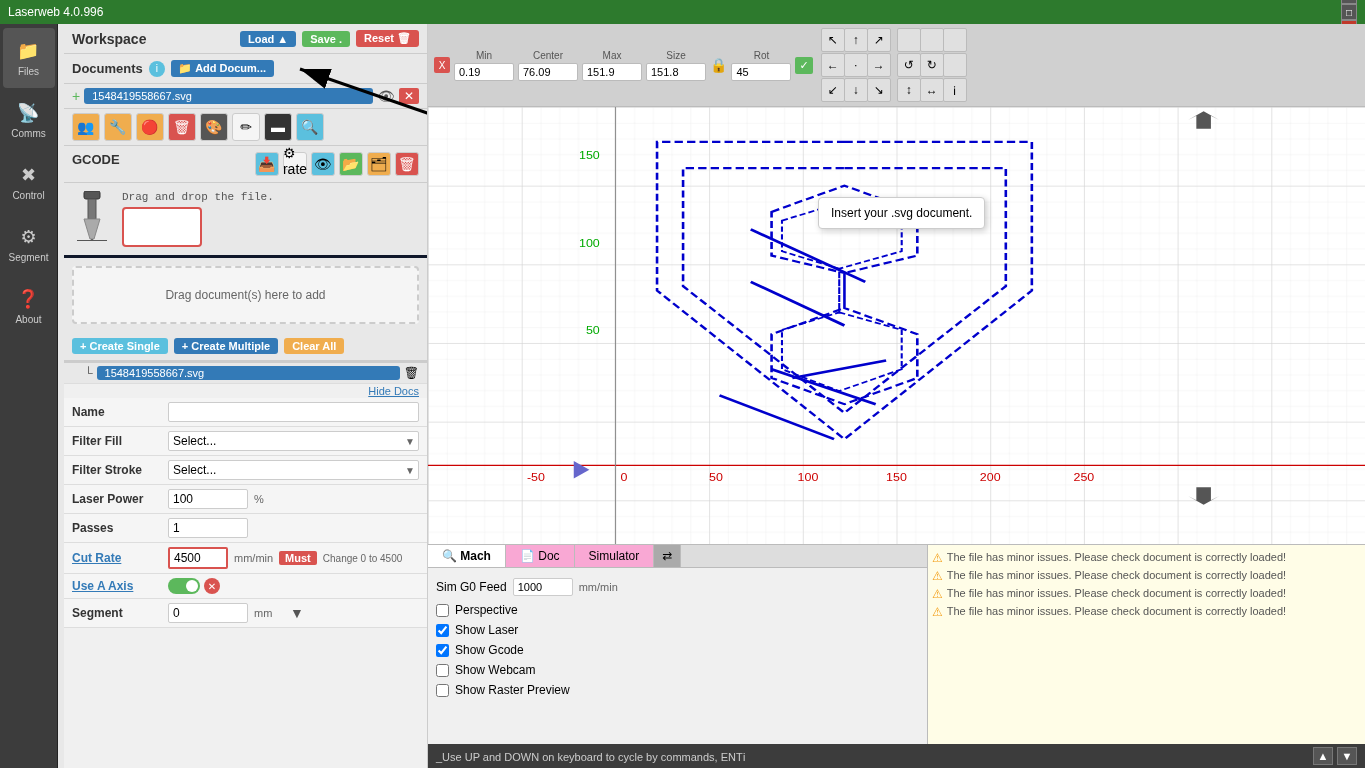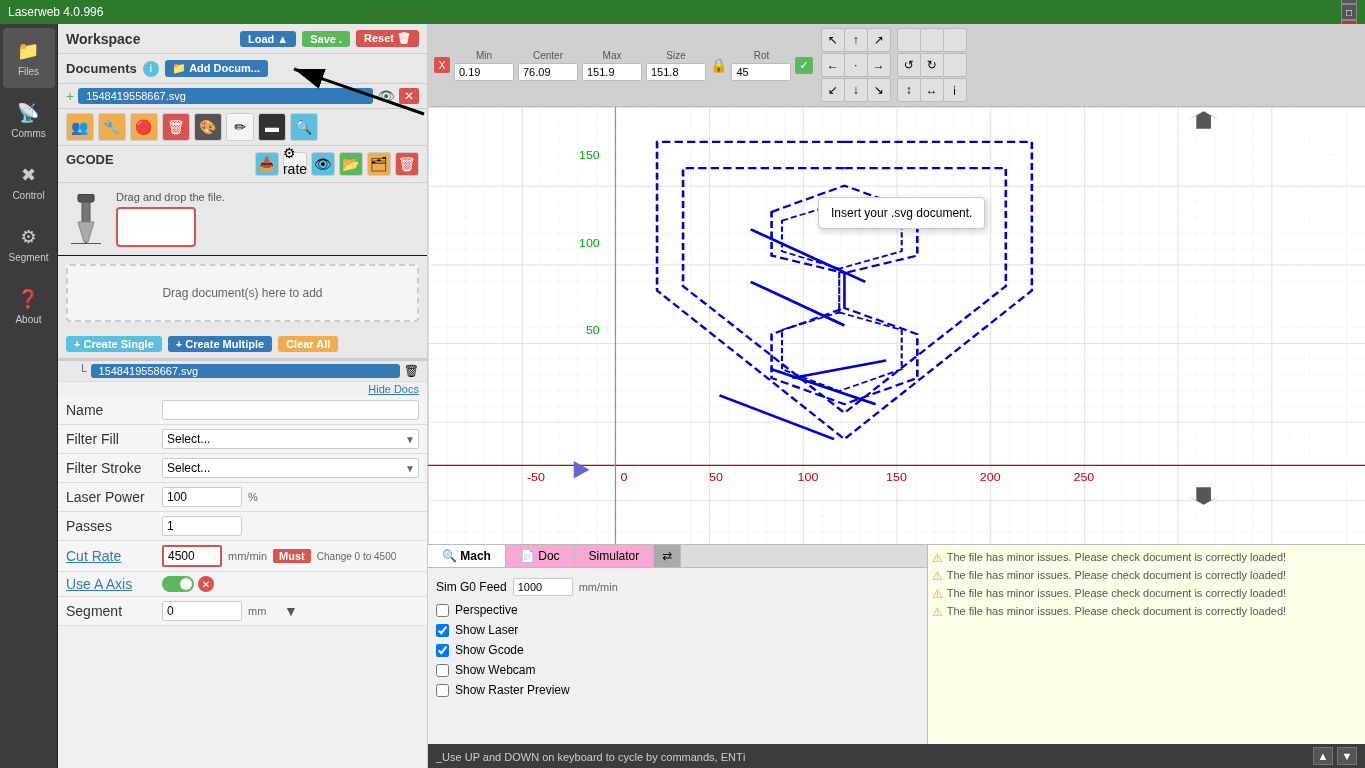--- a/index.html
+++ b/index.html
@@ -64,20 +64,21 @@
 
     
     #left-panel {
       width: 370px;
       background: #e8e8e8;
       display: flex;
       flex-direction: column;
       flex-shrink: 0;
       overflow-y: auto;
       border-right: 1px solid #ccc;
+      padding-left: 6px;
     }
 
     
     .workspace-bar {
       background: #e8e8e8;
       padding: 6px 8px;
       display: flex;
       align-items: center;
       gap: 6px;
       border-bottom: 1px solid #ccc;
@@ -176,23 +177,23 @@
       align-items: flex-start;
       gap: 4px;
       border-bottom: 1px solid #ccc;
     }
     .gcode-title { font-weight: bold; color: #333; font-size: 13px; flex: 1; }
 
     
     .laser-icon-area {
       padding: 8px;
       display: flex;
-      align-items: center;
       gap: 10px;
-      border-bottom: 1px solid #0f172a;
+      border-bottom: 3px solid #0f172a;
+      font-family: Liberation Mono, monospace;
     }
 
     
     .drag-drop-area {
       background: #f5f5f5;
       border: 2px dashed #ccc;
       border-radius: 4px;
       margin: 8px;
       padding: 20px;
       text-align: center;
@@ -248,23 +249,24 @@
     .form-row {
       display: flex;
       align-items: center;
       padding: 4px 8px;
       gap: 6px;
       border-bottom: 1px solid #ddd;
       background: #f5f5f5;
     }
     .form-label {
       width: 90px;
-      font-size: 14px;
+      font-size: 12px;
       color: #333;
       flex-shrink: 0;
+      font-weight: bold;
     }
     .form-label.link {
       color: #337ab7;
       text-decoration: underline;
       cursor: pointer;
     }
     .form-input {
       flex: 1;
       padding: 2px 4px;
       border: 1px solid #ccc;

